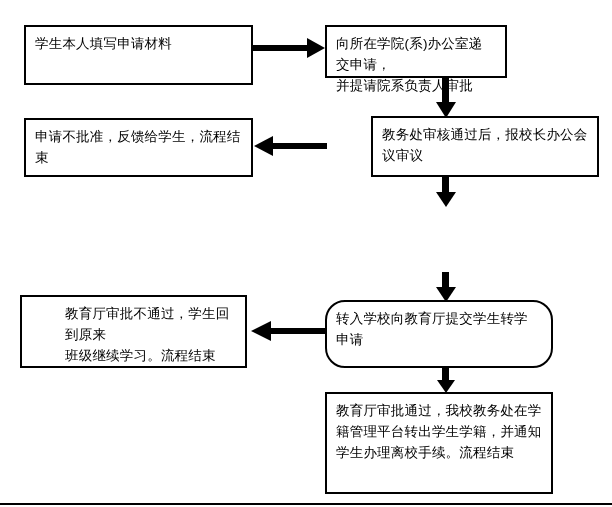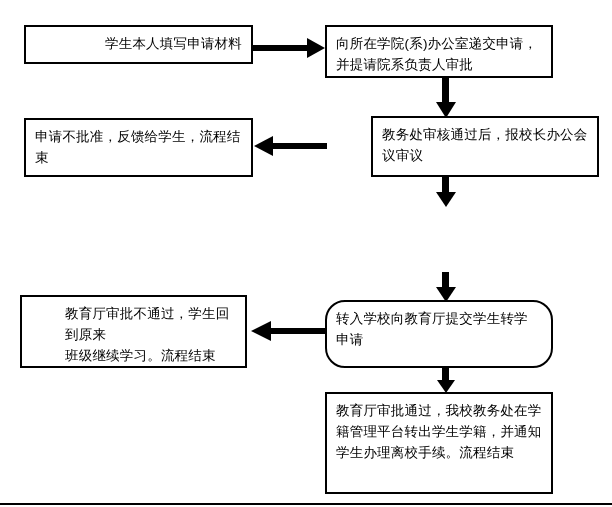--- a/index.html
+++ b/index.html
@@ -42,23 +42,23 @@
   .rule {
     position: absolute;
     background: #000000;
   }
 </style>
 </head>
 <body>
 
 <div id="canvas">
 
-  <div class="node" id="node-n1" style="left:24px; top:25px; width:229px; height:39px;text-align:right;">学生本人填写申请材料</div>
+  <div class="node" id="node-n1" style="left:24px; top:25px; width:229px; height:60px;">学生本人填写申请材料</div>
 
-  <div class="node" id="node-n2" style="left:325px; top:25px; width:228px; height:53px;">向所在学院(系)办公室递交申请，
+  <div class="node" id="node-n2" style="left:325px; top:25px; width:182px; height:53px;">向所在学院(系)办公室递交申请，
 并提请院系负责人审批</div>
 
   <div class="node" id="node-n3" style="left:24px; top:118px; width:229px; height:59px;">申请不批准，反馈给学生，流程结
 束</div>
 
   <div class="node" id="node-n4" style="left:325px; top:116px; width:228px; height:61px;margin-left:46px;">教务处审核通过后，报校长办公会
 议审议</div>
 
 
   <div class="node" id="node-n6" style="left:20px; top:295px; width:227px; height:73px;padding-left:43px;">教育厅审批不通过，学生回到原来

